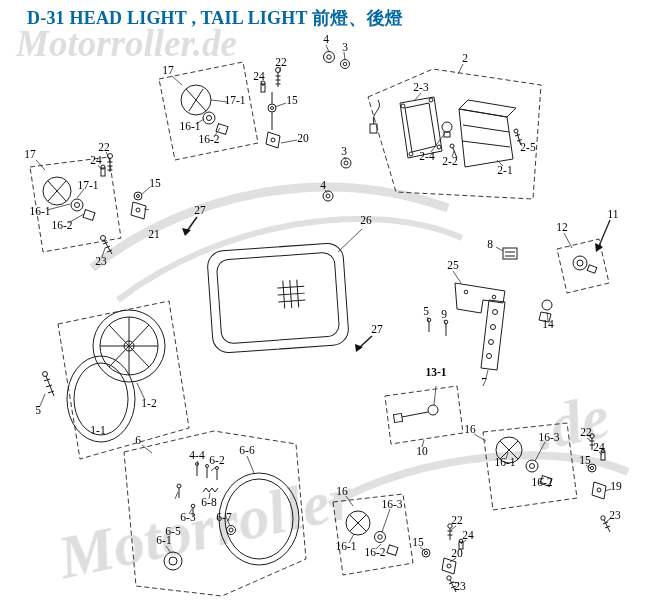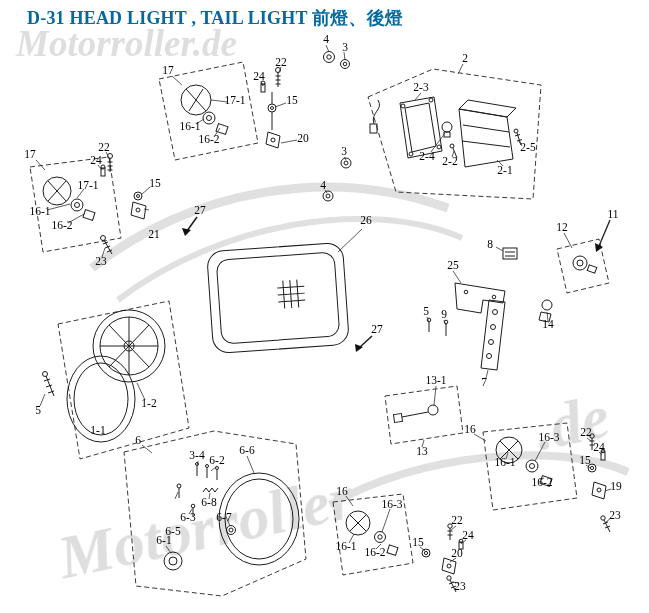--- a/index.html
+++ b/index.html
@@ -351,27 +351,27 @@
       <span class="part-label" style="left: 366px; top: 221px;">26</span>
       <span class="part-label" style="left: 377px; top: 330px;">27</span>
       <span class="part-label" style="left: 453px; top: 266px;">25</span>
       <span class="part-label" style="left: 490px; top: 245px;">8</span>
       <span class="part-label" style="left: 562px; top: 228px;">12</span>
       <span class="part-label" style="left: 613px; top: 215px;">11</span>
       <span class="part-label" style="left: 426px; top: 312px;">5</span>
       <span class="part-label" style="left: 444px; top: 315px;">9</span>
       <span class="part-label" style="left: 548px; top: 325px;">14</span>
       <span class="part-label" style="left: 484px; top: 383px;">7</span>
-      <span class="part-label" style="left: 436px; top: 381px;">13-1</span>
-      <span class="part-label" style="left: 422px; top: 452px;">13</span>
+      <span class="part-label" style="left: 436px; top: 373px; font-weight: bold;">13-1</span>
+      <span class="part-label" style="left: 422px; top: 452px;">10</span>
       <span class="part-label" style="left: 38px; top: 411px;">5</span>
       <span class="part-label" style="left: 149px; top: 404px;">1-2</span>
       <span class="part-label" style="left: 98px; top: 431px;">1-1</span>
       <span class="part-label" style="left: 138px; top: 441px;">6</span>
-      <span class="part-label" style="left: 197px; top: 456px;">3-4</span>
+      <span class="part-label" style="left: 197px; top: 456px;">4-4</span>
       <span class="part-label" style="left: 217px; top: 461px;">6-2</span>
       <span class="part-label" style="left: 247px; top: 451px;">6-6</span>
       <span class="part-label" style="left: 173px; top: 503px; margin-top: 29px;">6-5</span>
       <span class="part-label" style="left: 209px; top: 503px;">6-8</span>
       <span class="part-label" style="left: 188px; top: 518px;">6-3</span>
       <span class="part-label" style="left: 224px; top: 518px;">6-7</span>
       <span class="part-label" style="left: 164px; top: 541px;">6-1</span>
       <span class="part-label" style="left: 470px; top: 430px;">16</span>
       <span class="part-label" style="left: 549px; top: 438px;">16-3</span>
       <span class="part-label" style="left: 505px; top: 463px;">16-1</span>

